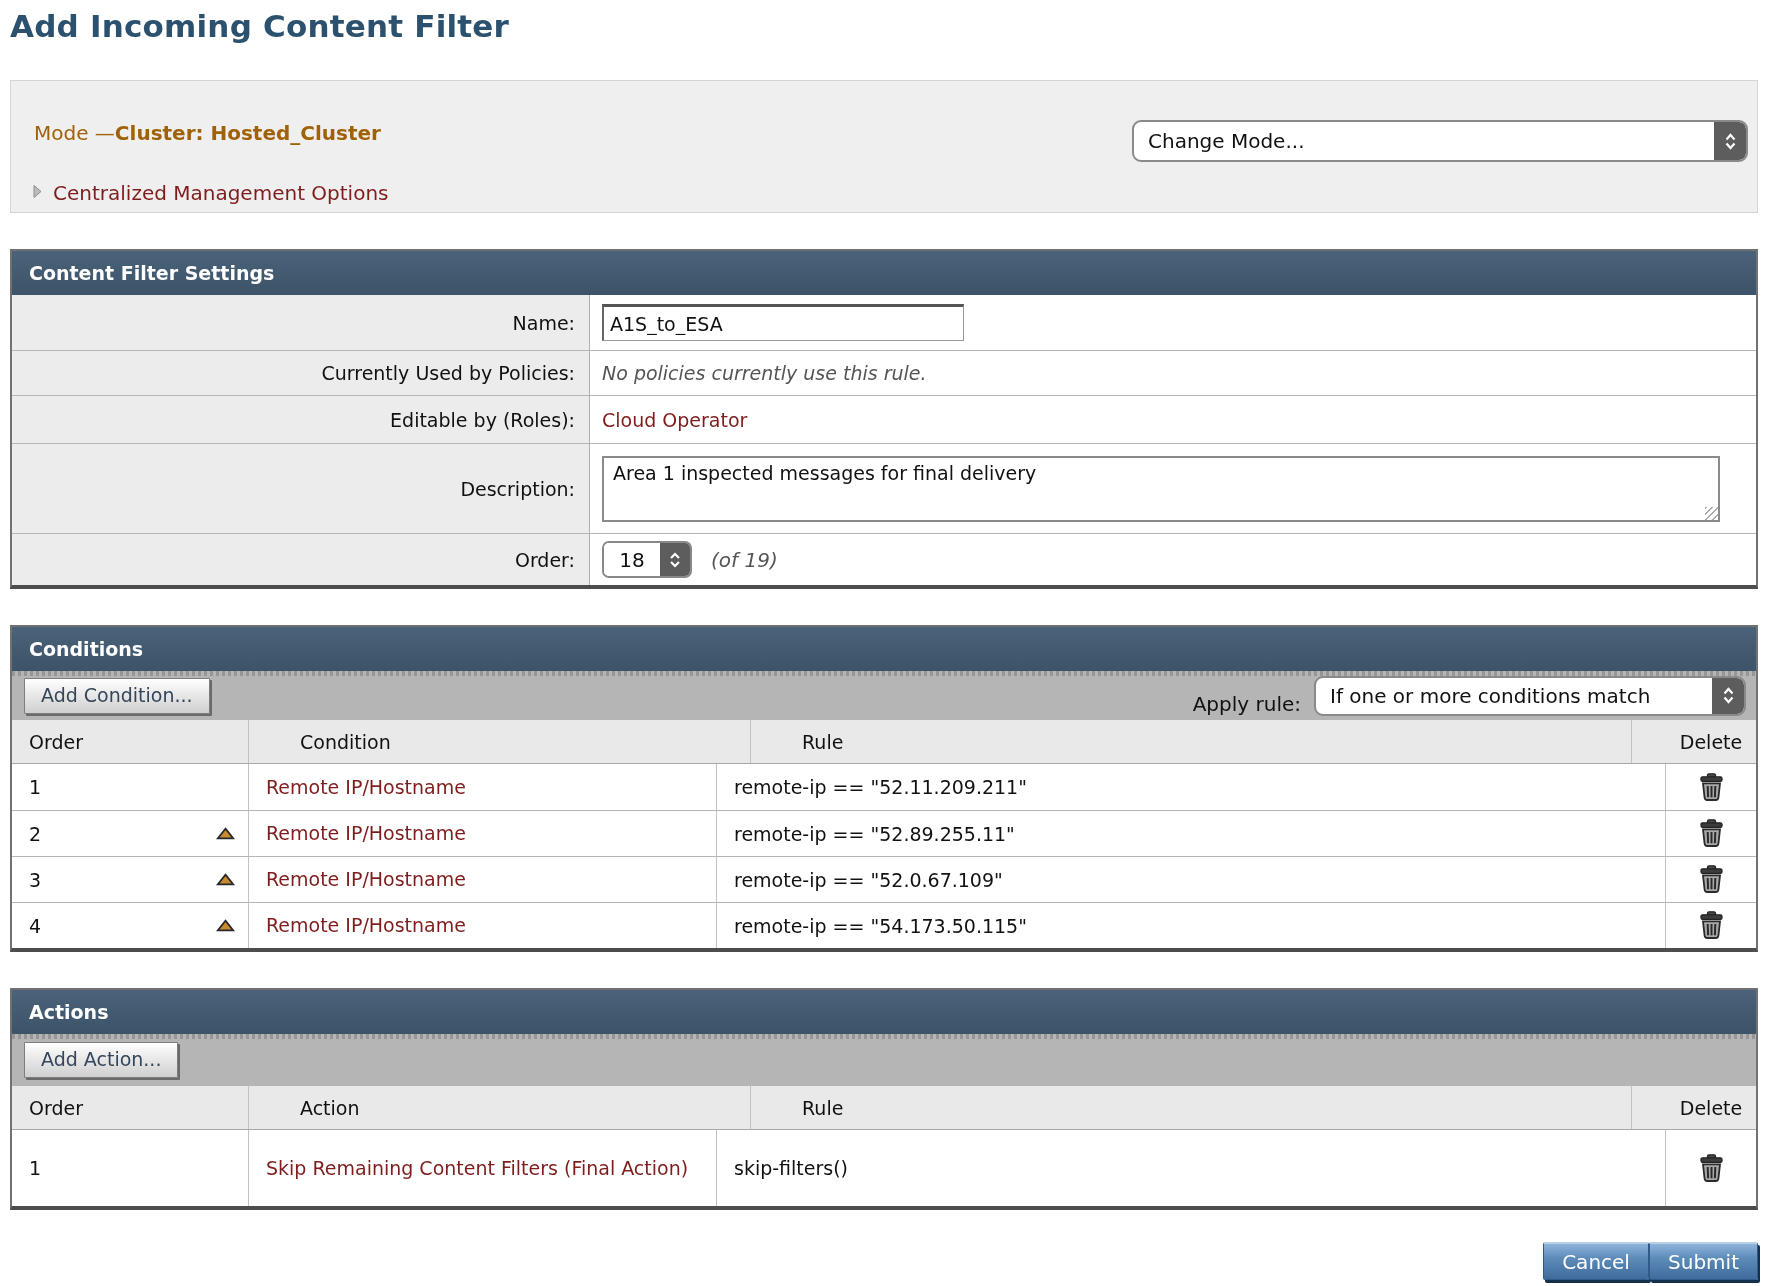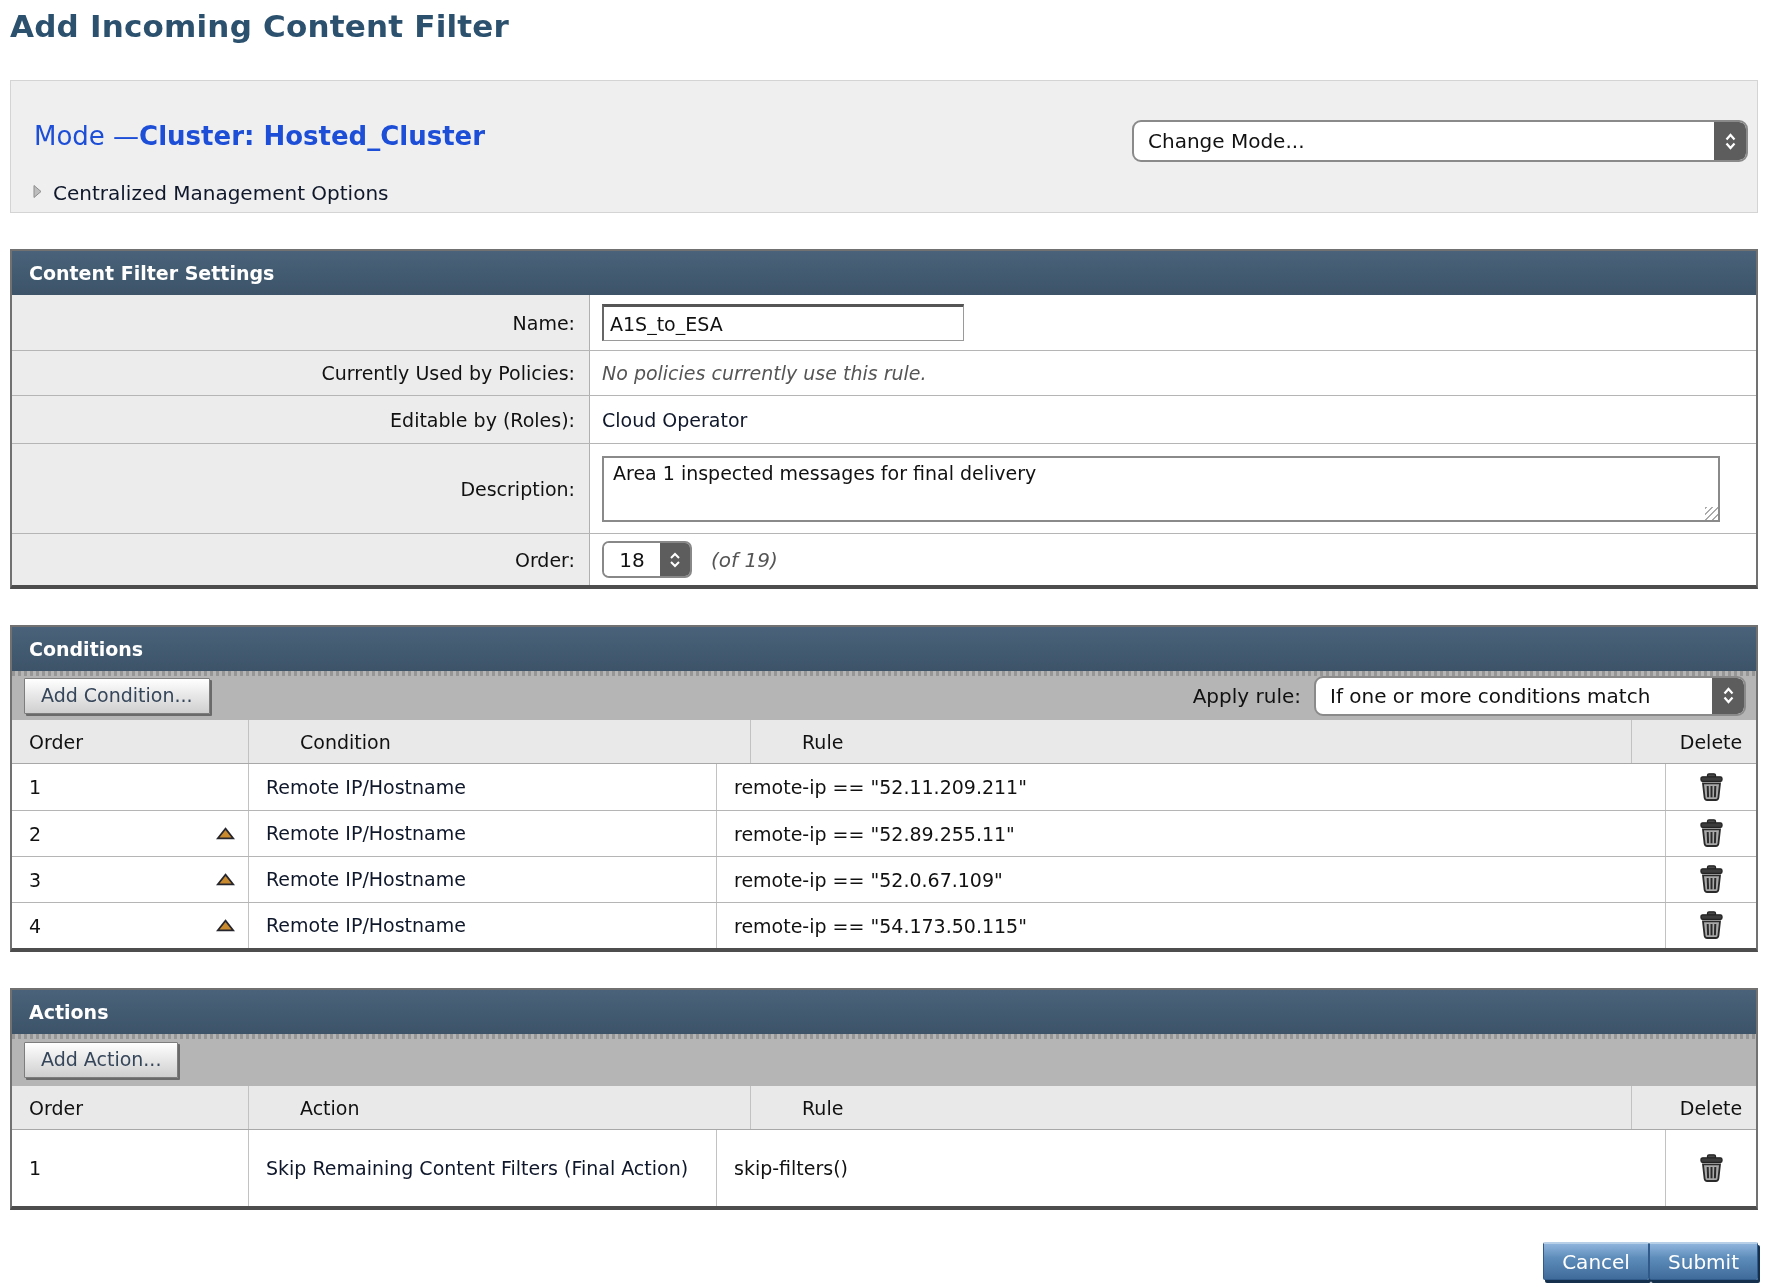--- a/index.html
+++ b/index.html
@@ -22,28 +22,28 @@
   
   .mode-panel {
     position:relative;
     margin-top:36px;
     height:133px;
     background:#efefef;
     border:1px solid #d4d4d4;
   }
   .mode-text {
     position:absolute; left:23px; top:40px;
-    font-size:26px; color:#1d4ed8;
+    font-size:20px; color:#a16207;
   }
   .mode-text .bold { font-weight:bold; }
   .mgmt-row {
     position:absolute; left:21px; top:100px;
     display:flex; align-items:center; gap:10px;
   }
-  a.link { color:#0f172a; text-decoration:none; font-size:20px; cursor:pointer; }
+  a.link { color:#7f1d1d; text-decoration:none; font-size:20px; cursor:pointer; }
 
   
   .select {
     display:flex; align-items:stretch;
     background:#fff;
     border:2px solid #8a8a8a;
     border-radius:9px;
     overflow:hidden;
     cursor:pointer;
   }
@@ -139,21 +139,21 @@
   .toolbar.cond-toolbar { height:49px; }
   .toolbar.act-toolbar { height:52px; }
   .btn-3d {
     font-family:inherit; font-size:19px; color:#36465a;
     padding:5px 16px 7px 16px;
     background:linear-gradient(#ffffff, #e9e9e9 45%, #cfcfcf);
     border:1px solid #7d7d7d; border-radius:1px;
     box-shadow:2px 2px 0 #6a6a6a;
     cursor:pointer; white-space:nowrap;
   }
-  .apply-rule { margin-left:auto; display:flex; align-items:center; }
+  .apply-rule { margin-left:auto; display:flex; align-items:flex-end; }
   .apply-rule .apply-label { font-size:20px; margin-right:13px; }
   .apply-select { width:432px; height:40px; }
 
   
   .thead, .trow { display:flex; align-items:stretch; }
   .thead { background:#e9e9e9; border-bottom:1px solid #a8a8a8;gap:34px; }
   .thead .tcell { font-size:19px; color:#111; min-height:43px; }
   .trow { background:#fff; }
   .trow + .trow { border-top:1px solid #b5b5b5; }
   .tcell {

